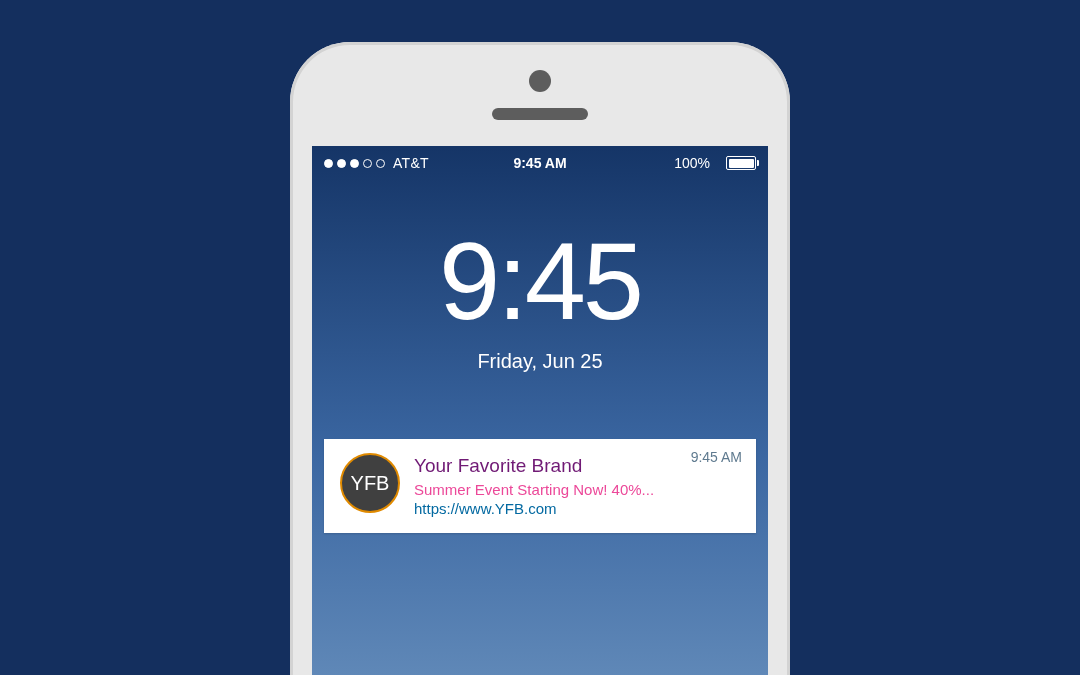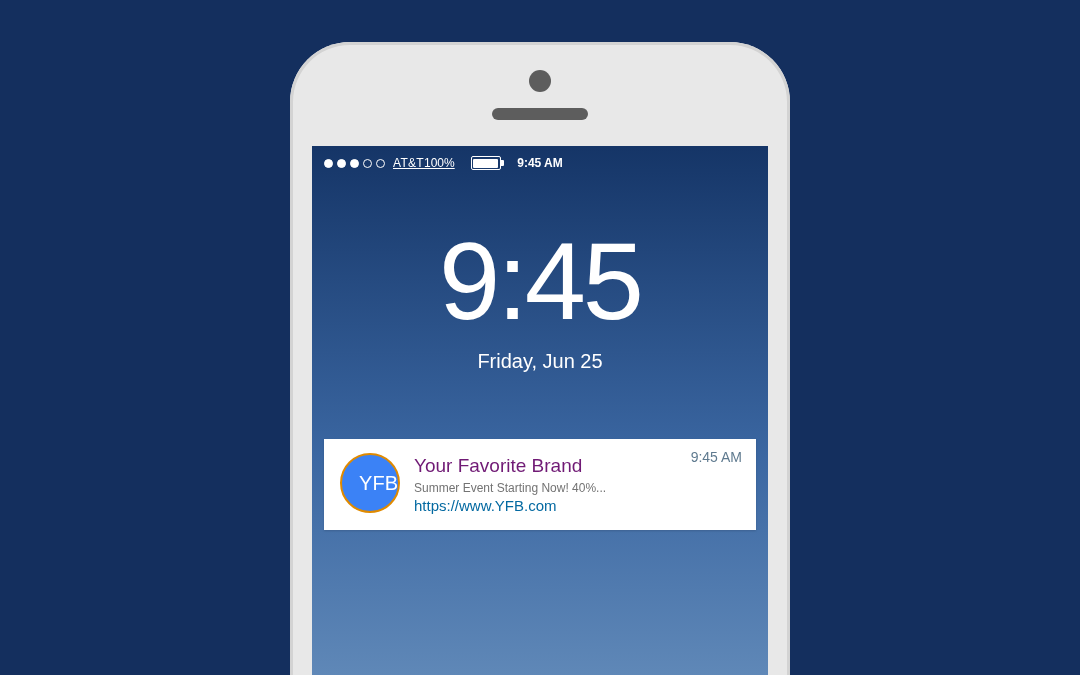--- a/index.html
+++ b/index.html
@@ -51,26 +51,26 @@
     right: 22px;
     bottom: 104px;
     background: linear-gradient(to bottom, #153567 0%, #3b67a2 45%, #7aa0c7 100%);
     overflow: hidden;
   }
 
   
   .status-bar {
     display: flex;
     align-items: center;
+    justify-content: space-between;
     height: 34px;
     padding: 0 12px;
     color: #fff;
-    font-size: 12px;
+    font-size: 14px;
     font-weight: 500;
-    text-decoration: underline;
   }
   .sb-left { display: flex; align-items: center; gap: 8px; }
   .signal-dots { display: flex; gap: 4px; }
   .signal-dots .sd {
     width: 9px; height: 9px; border-radius: 50%;
     border: 1.5px solid #fff;
   }
   .signal-dots .sd.on { background: #fff; }
   .carrier { letter-spacing: .3px; }
   .sb-center { position:absolute; left:50%; transform:translateX(-50%); font-weight:600; }
@@ -116,31 +116,31 @@
     margin: 66px 12px 0 12px;
     padding: 14px 16px 16px 16px;
     display: flex;
     gap: 14px;
     box-shadow: 0 1px 2px rgba(0,0,0,.15);
     position: relative;
   }
   .notif-avatar {
     width: 60px; height: 60px;
     border-radius: 50%;
-    background: #3b82f6;
+    background: #404040;
     border: 2px solid #e08a00;
     color: #fff;
-    display: flex; align-items: center; justify-content: flex-end;
+    display: flex; align-items: center; justify-content: center;
     font-size: 20px;
     font-weight: 500;
     flex-shrink: 0;
   }
   .notif-body { flex: 1; min-width: 0; }
   .notif-title { color: #701a75; font-size: 19px; font-weight: 500; margin-top: 2px; }
-  .notif-preview { color: #737373; font-size: 12px; margin-top: 4px; }
+  .notif-preview { color: #ec4899; font-size: 15px; margin-top: 4px; }
   .notif-link   { color: #0369a1; font-size: 15px; margin-top: 2px; }
   .notif-time {
     position: absolute;
     top: 10px; right: 14px;
     color: #5f7a8f;
     font-size: 14px;
   }
 </style>
 </head>
 <body>

